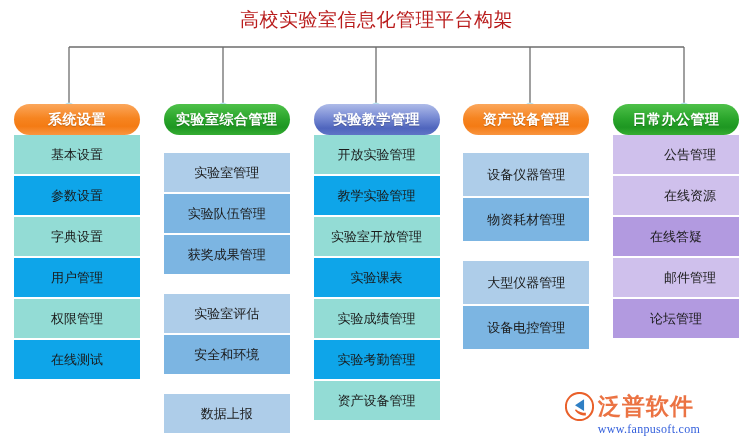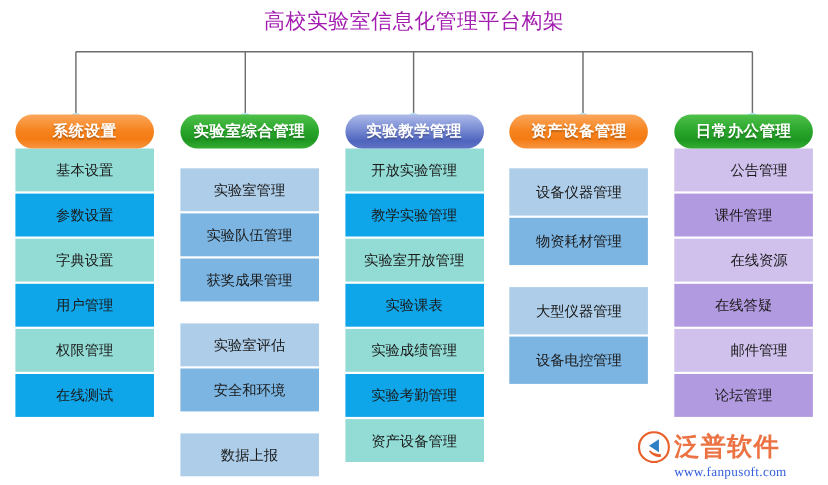--- a/index.html
+++ b/index.html
@@ -23,21 +23,21 @@
 
   
   .chart-title {
     position: absolute;
     top: 6px;
     left: 0;
     width: 753px;
     text-align: center;
     font-size: 19px;
     line-height: 28px;
-    color: #a21caf;
+    color: #b91c1c;
     letter-spacing: 0.5px;
     font-family: "Liberation Serif", "DejaVu Serif", serif;
     font-weight: 500;
     white-space: nowrap;
   }
 
   
   .connector-layer {
     position: absolute;
     top: 0;
@@ -130,21 +130,21 @@
   
   .col-1 .col-item { height: 39px; }
   .col-2 .col-item { height: 39px; }
   .col-3 .col-item { height: 39px; }
   .col-4 .col-item { height: 43px; }
   .col-5 .col-item { height: 39px; }
 
   
   .watermark {
     position: absolute;
-    right: 5px;
+    right: 20px;
     bottom: 3px;
     width: 168px;
     height: 48px;
     pointer-events: none;
     z-index: 9;
   }
   .wm-row {
     display: flex;
     align-items: center;
     gap: 4px;
@@ -246,21 +246,20 @@
         <div class="col-item shade-b">物资耗材管理</div>
         <div class="col-item shade-a">大型仪器管理</div>
         <div class="col-item shade-b">设备电控管理</div>
       </div>
     </div>
 
     <div class="column col-5 pal-purple">
       <div class="col-header pill-green">日常办公管理</div>
       <div class="col-items">
         <div class="col-item shade-a">公告管理</div>
-        <div class="col-item shade-b">课件管理</div>
         <div class="col-item shade-a">在线资源</div>
         <div class="col-item shade-b">在线答疑</div>
         <div class="col-item shade-a">邮件管理</div>
         <div class="col-item shade-b">论坛管理</div>
       </div>
     </div>
 
   </div>
 
   <div class="watermark">

